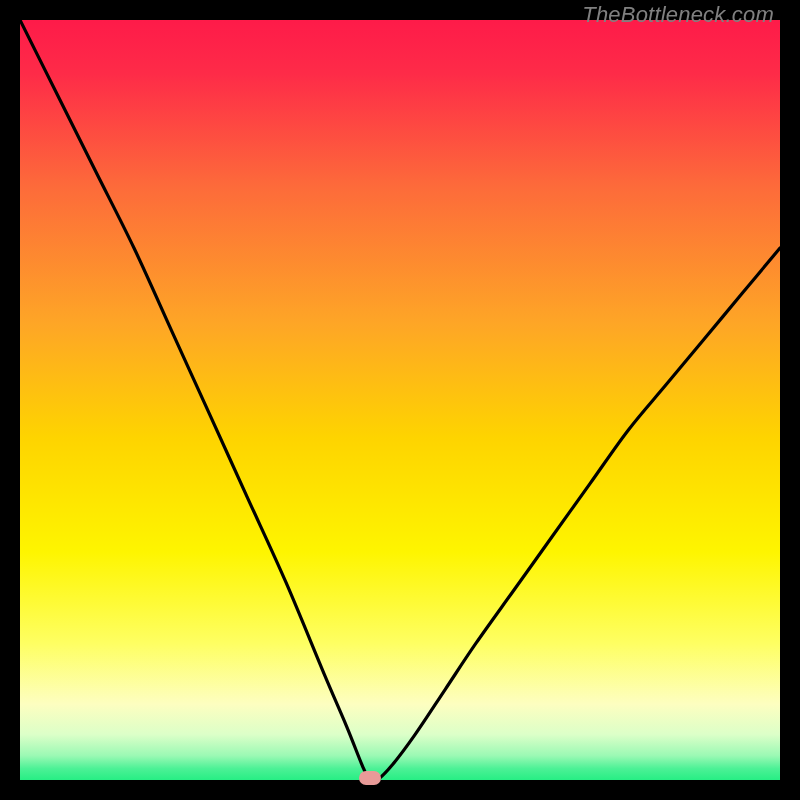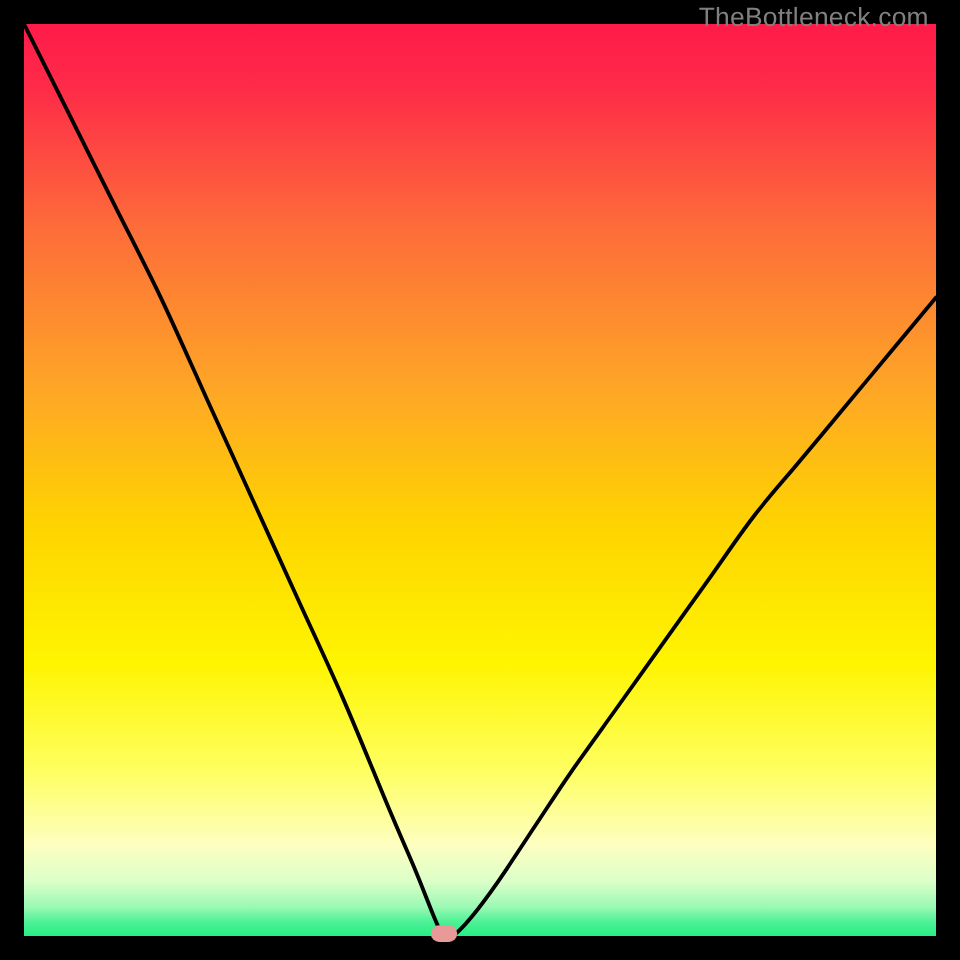--- a/index.html
+++ b/index.html
@@ -27,20 +27,21 @@
     height: 760px;
   }
   .watermark {
     position: absolute;
     top: 2px;
     right: 26px;
     color: #808080;
     font-size: 22px;
     font-weight: 500;
     letter-spacing: 0.2px;
+    font-style: italic;
   }
   .marker {
     position: absolute;
     width: 22px;
     height: 14px;
     background: #e89a98;
     border-radius: 7px;
   }
 </style>
 </head>

